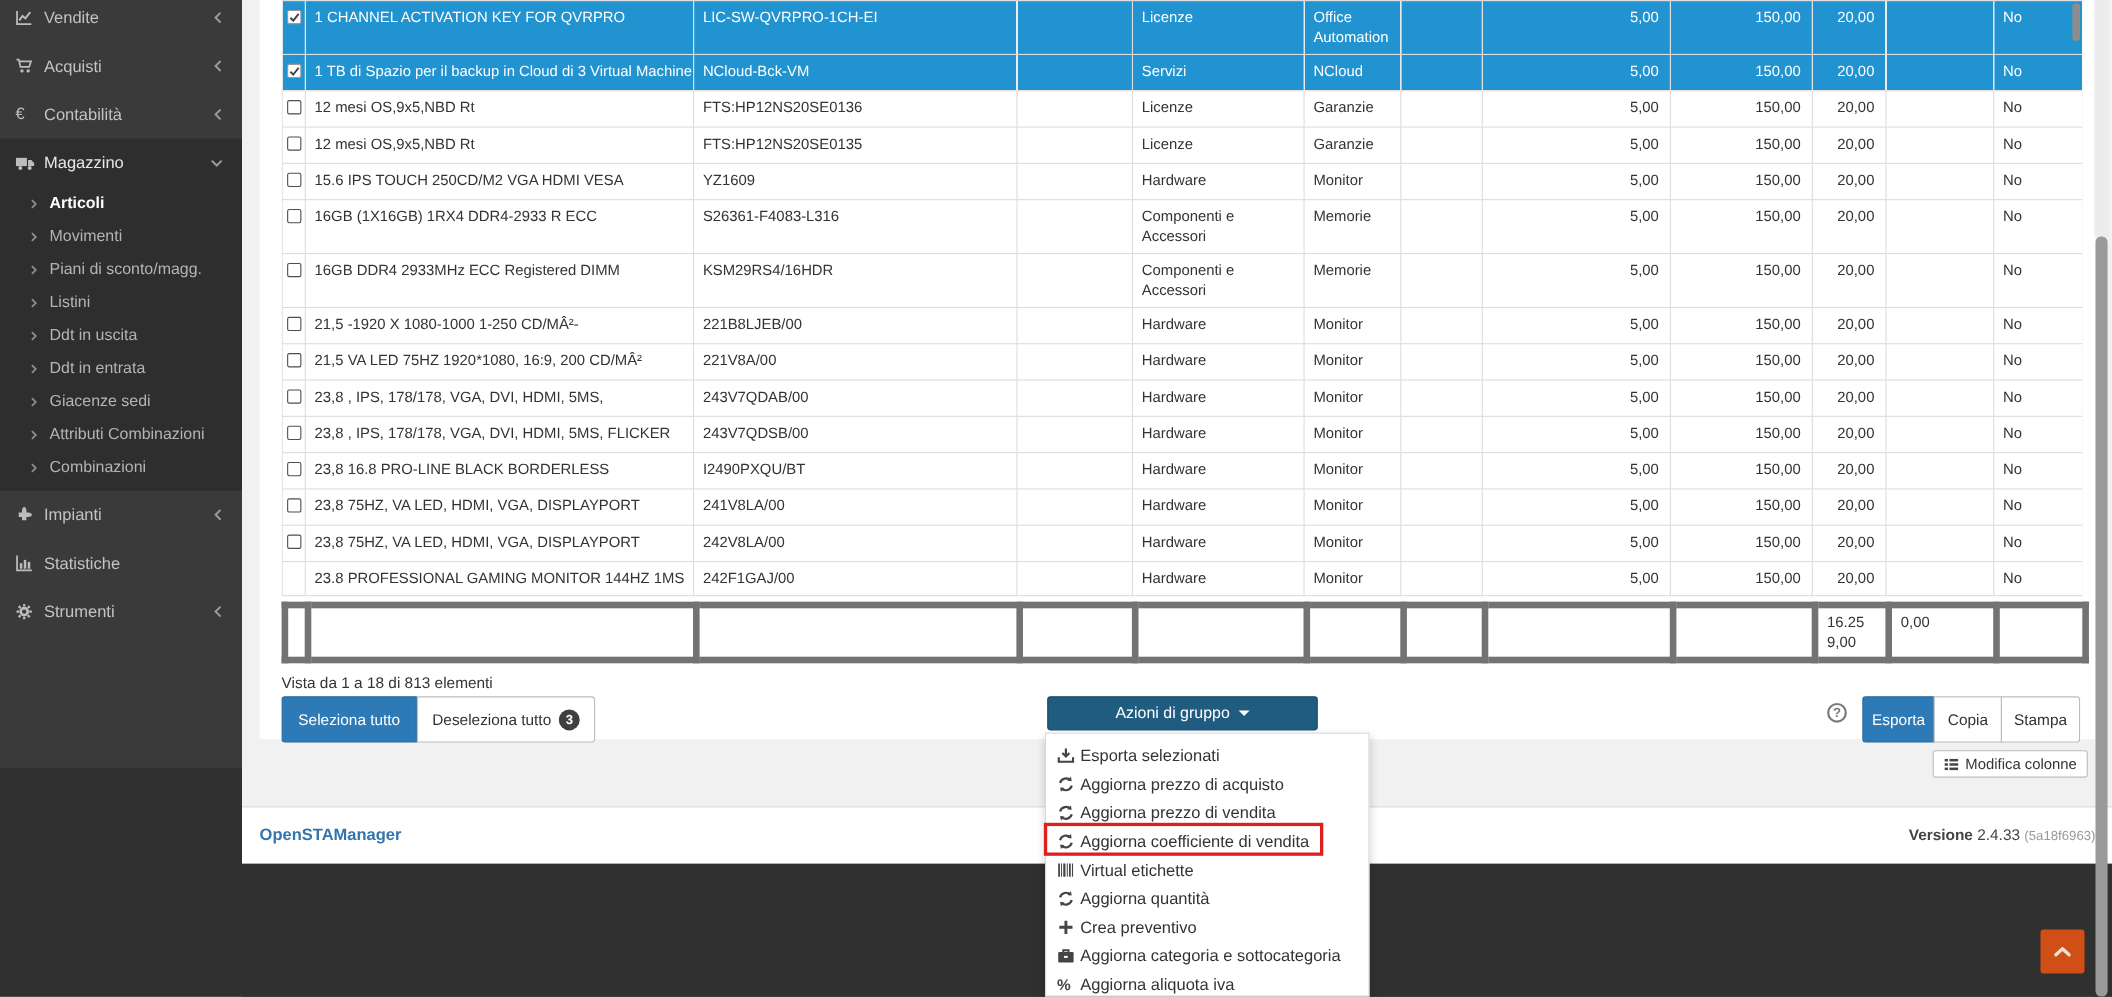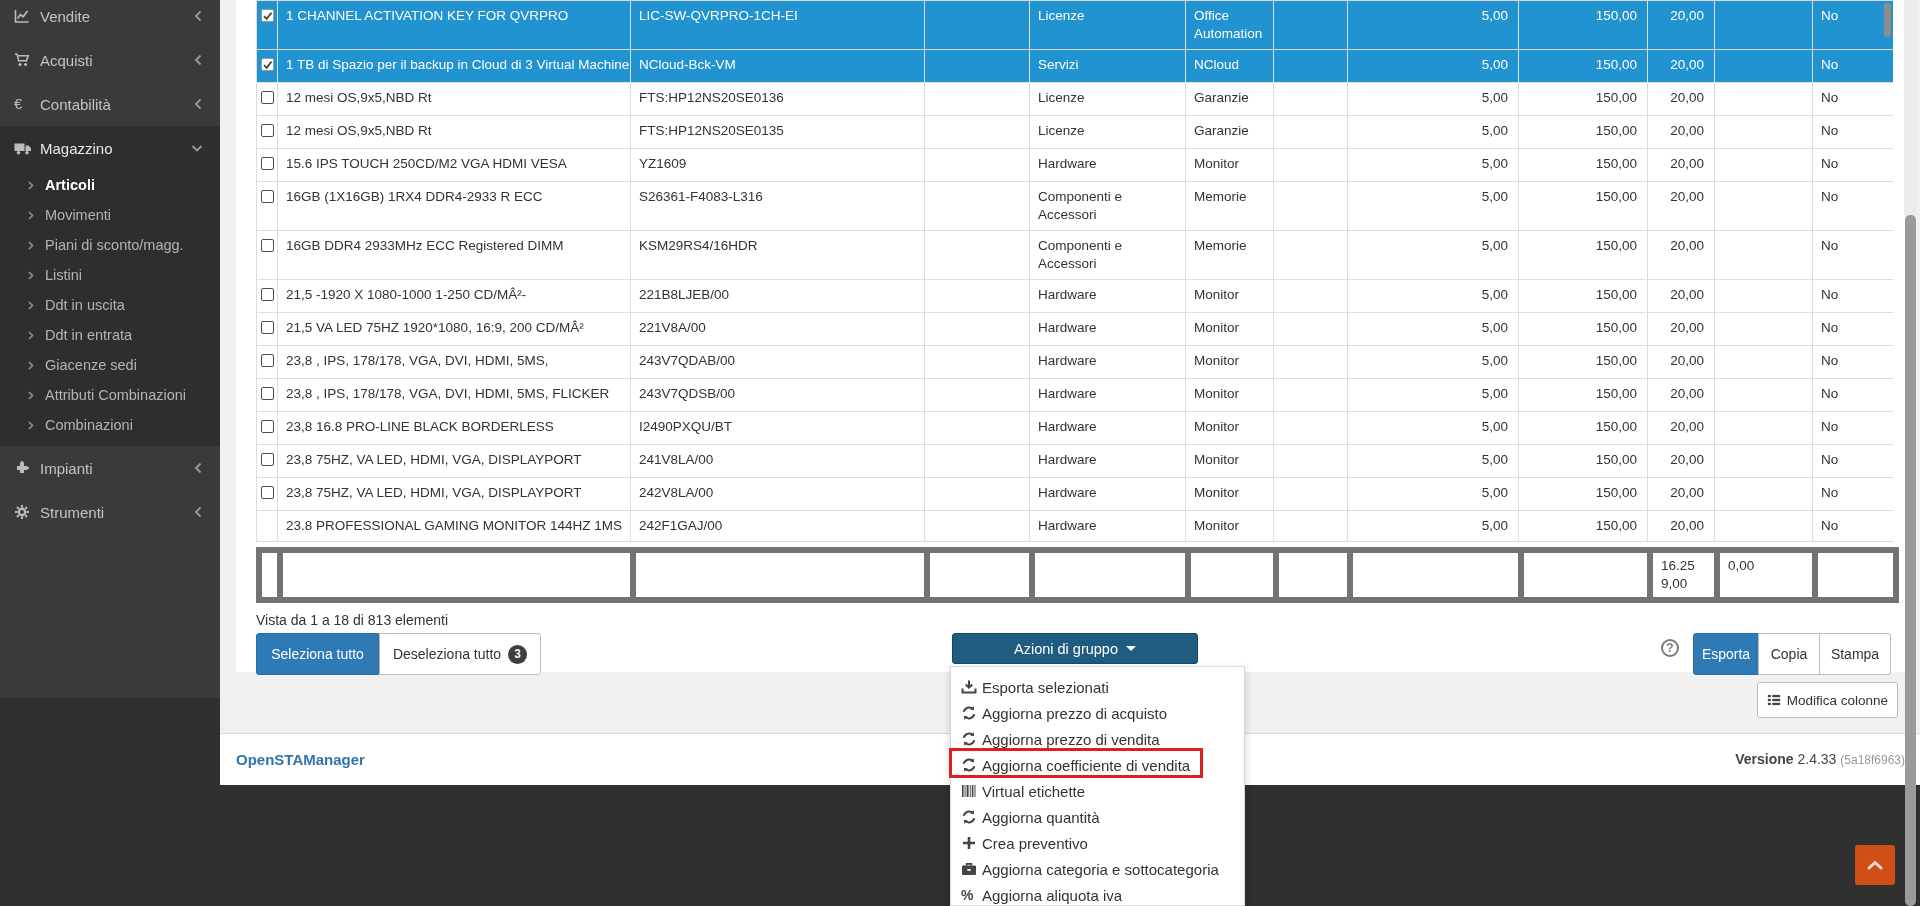--- a/index.html
+++ b/index.html
@@ -46,21 +46,21 @@
          font-weight:bold;line-height:19px;text-align:center;margin-left:7px;}
   .group-btn{position:absolute;left:716px;top:633px;width:246px;height:31px;background:#1f5c80;border:1px solid #17496a;
              border-radius:3px;color:#fff;font-size:14.5px;display:flex;align-items:center;justify-content:center;cursor:pointer;}
   .caret{width:0;height:0;border-left:5px solid transparent;border-right:5px solid transparent;border-top:5px solid #fff;margin-left:8px;}
   .help{position:absolute;left:1425px;top:639px;width:18px;height:18px;border:2px solid #7a7a7a;border-radius:50%;
         color:#7a7a7a;font-size:12px;font-weight:bold;text-align:center;line-height:14px;}
   .exp-group{position:absolute;left:1457px;top:633px;display:flex;}
   .exp-group .btn{margin-left:-1px;}
   .exp-group .btn:first-child{border-radius:3px 0 0 3px;margin-left:0;}
   .exp-group .btn:last-child{border-radius:0 3px 3px 0;}
-  .cols-btn{position:absolute;right:22px;top:682px;height:36px;padding:0 9px;font-size:13.5px;border-radius:3px;z-index:1;}
+  .cols-btn{position:absolute;right:22px;top:682px;height:25px;padding:0 9px;font-size:13.5px;border-radius:3px;z-index:1;}
   .cols-btn svg{margin-right:6px;}
   
   .page-footer{position:absolute;left:220px;top:733px;width:1700px;height:52px;background:#fff;border-top:1px solid #d7d7d7;z-index:1;}
   .brand{position:absolute;left:16px;top:17px;font-size:15px;font-weight:bold;color:#3374ad;cursor:pointer;}
   .version{position:absolute;right:15px;top:17px;font-size:14px;color:#444;}
   .version .hash{color:#999;font-size:12px;}
   .dark-band{position:absolute;left:220px;top:785px;width:1700px;height:121px;background:#303030;}
   
   .dropdown{position:absolute;left:950px;top:666px;width:295px;height:240px;background:#fff;border:1px solid #d9d9d9;
             box-shadow:0 3px 8px rgba(0,0,0,.18);z-index:6;padding-top:7px;overflow:hidden;}
@@ -218,20 +218,31 @@
             <circle cx="8" cy="2.6" r="1.6" fill="currentColor"></circle>
             <circle cx="13.4" cy="8" r="1.6" fill="currentColor"></circle>
           </svg>
         </span>
         <span class="sb-label">Impianti</span>
         <span class="sb-chev">
           <svg width="12" height="14" viewBox="0 0 12 14">
             <path d="M8.5 2.5L4 7l4.5 4.5" fill="none" stroke="currentColor" stroke-width="1.8"></path>
           </svg>
         </span>
+      </div>
+      <div class="sb-item">
+        <span class="sb-ico">
+          <svg width="16" height="16" viewBox="0 0 16 16">
+            <path d="M1.5 1v13.5h13.5" fill="none" stroke="currentColor" stroke-width="1.6"></path>
+            <rect x="4" y="8" width="2.3" height="5" fill="currentColor"></rect>
+            <rect x="7.6" y="5" width="2.3" height="8" fill="currentColor"></rect>
+            <rect x="11.2" y="6.8" width="2.3" height="6.2" fill="currentColor"></rect>
+          </svg>
+        </span>
+        <span class="sb-label">Statistiche</span>
       </div>
       <div class="sb-item">
         <span class="sb-ico">
           <svg width="16" height="16" viewBox="0 0 16 16">
             <circle cx="8" cy="8" r="3.2" fill="none" stroke="currentColor" stroke-width="2.4"></circle>
             <g stroke="currentColor" stroke-width="2">
               <path d="M8 1v2.4M8 12.6V15M1 8h2.4M12.6 8H15M3 3l1.7 1.7M11.3 11.3L13 13M13 3l-1.7 1.7M4.7 11.3L3 13"></path>
             </g>
           </svg>
         </span>

